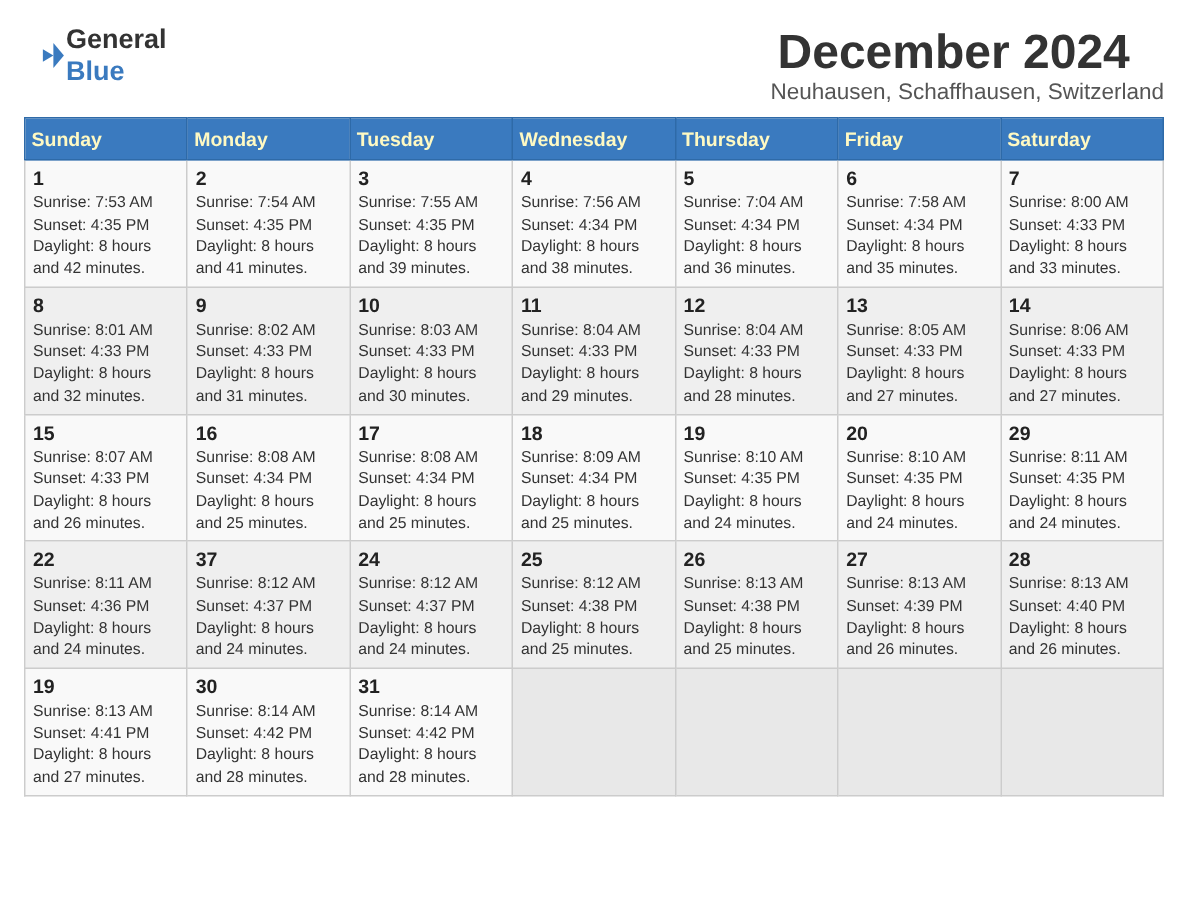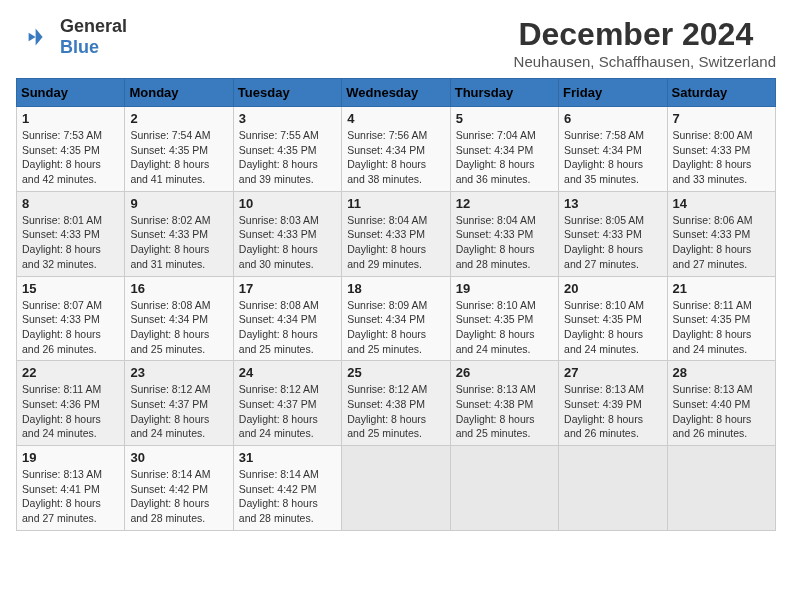--- a/index.html
+++ b/index.html
@@ -12,21 +12,21 @@
     }
     .header-area {
       display: flex;
       align-items: flex-start;
       justify-content: space-between;
       margin-bottom: 8px;
     }
     .logo {
       display: flex;
       align-items: center;
-      gap: 16px;
+      gap: 0;
     }
     .logo-text-general { font-size: 18px; font-weight: bold; color: #333; }
     .logo-text-blue { font-size: 18px; font-weight: bold; color: #3a7abf; }
     .logo-icon {
       width: 28px;
       height: 28px;
     }
     .title-area {
       text-align: right;
     }
@@ -41,21 +41,21 @@
       color: #555;
       padding-left: 18px;
     }
     .calendar {
       width: 100%;
       border-collapse: collapse;
       font-size: 11px;
     }
     .calendar thead tr th {
       background-color: #3a7abf;
-      color: #000000;
+      color: #fef9c3;
       padding: 6px 4px;
       text-align: left;
       font-size: 13px;
       font-weight: bold;
       border: 1px solid #2e6aa8;
     }
     .calendar tbody tr td {
       border: 1px solid #ccc;
       vertical-align: top;
       padding: 4px 5px;
@@ -297,41 +297,41 @@
         <td>
         <span class="day-number">20</span>
         <div class="day-info">
           <span>Sunrise: 8:10 AM</span><br>
           <span>Sunset: 4:35 PM</span><br>
           <span>Daylight: 8 hours</span><br>
           <span>and 24 minutes.</span>
         </div>
       </td>
         <td>
-        <span class="day-number">21</span>
+        <span class="day-number">29</span>
         <div class="day-info">
           <span>Sunrise: 8:11 AM</span><br>
           <span>Sunset: 4:35 PM</span><br>
           <span>Daylight: 8 hours</span><br>
           <span>and 24 minutes.</span>
         </div>
       </td>
       </tr>
       <tr>
         <td>
         <span class="day-number">22</span>
         <div class="day-info">
           <span>Sunrise: 8:11 AM</span><br>
           <span>Sunset: 4:36 PM</span><br>
           <span>Daylight: 8 hours</span><br>
           <span>and 24 minutes.</span>
         </div>
       </td>
         <td>
-        <span class="day-number">23</span>
+        <span class="day-number">37</span>
         <div class="day-info">
           <span>Sunrise: 8:12 AM</span><br>
           <span>Sunset: 4:37 PM</span><br>
           <span>Daylight: 8 hours</span><br>
           <span>and 24 minutes.</span>
         </div>
       </td>
         <td>
         <span class="day-number">24</span>
         <div class="day-info">

